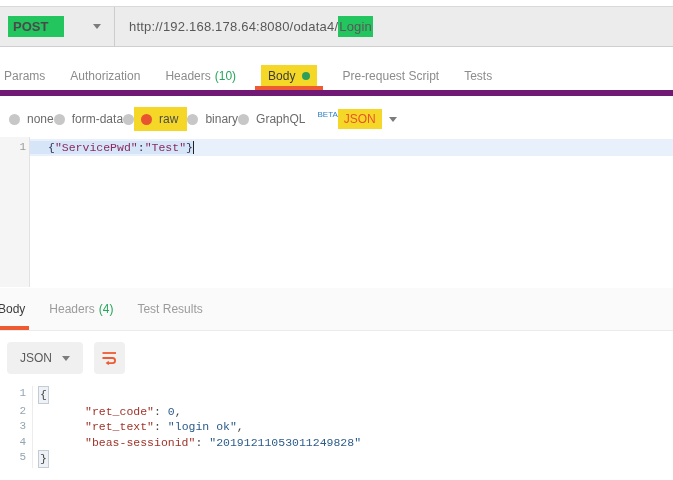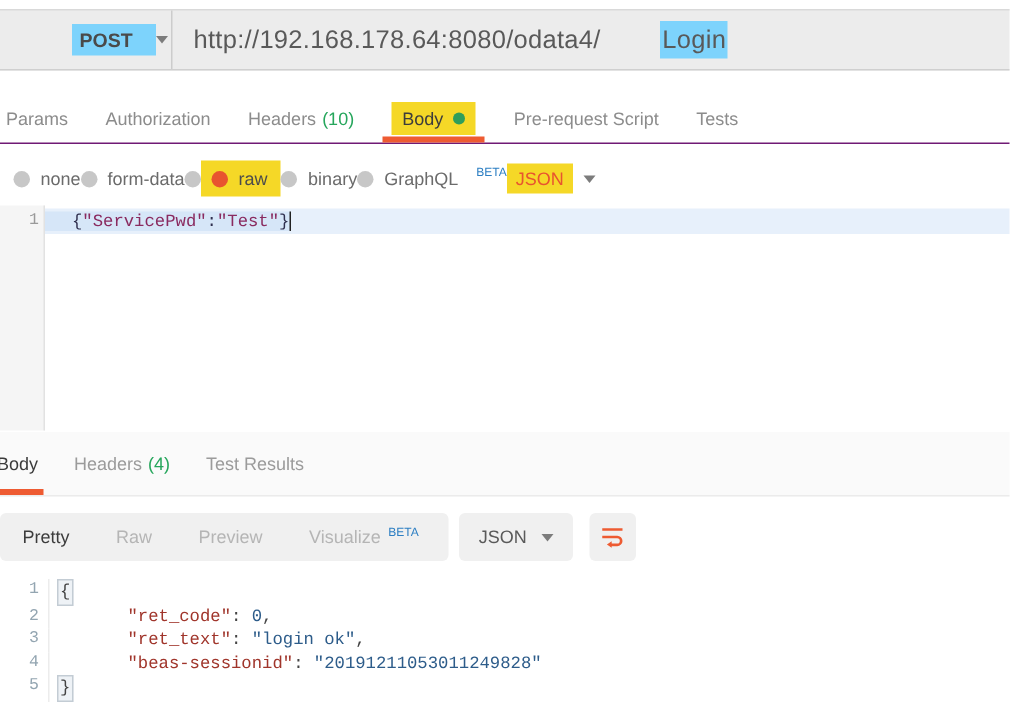--- a/index.html
+++ b/index.html
@@ -4,21 +4,21 @@
 <style>
   * { box-sizing: border-box; margin: 0; padding: 0; }
   html,body { width: 673px; height: 480px; }
   body {
     font-family: "Liberation Sans", sans-serif;
     background: #ffffff;
     position: relative;
     overflow: hidden;
     color: #4a4a4a;
   }
-  .hl { background: #7dd3fc; margin-left: 40px; }
+  .hl { background: #22c55e; }
 
   
   .topbar {
     position: absolute; top: 6px; left: 0; width: 673px; height: 41px;
     background: #ececec;
     border-top: 1px solid #d9d9d9; border-bottom: 1px solid #cfcfcf;
     display: flex; align-items: center;
   }
   .method-box {
     width: 115px; height: 100%;
@@ -26,27 +26,27 @@
     padding: 0 13px 0 8px;
     border-right: 1px solid #cccccc;
     cursor: pointer;
   }
   .method-label { font-size: 13px; font-weight: 600; color: #4a4a4a; padding: 3px 16px 3px 5px; }
   .caret-down {
     width: 0; height: 0;
     border-left: 4px solid transparent; border-right: 4px solid transparent;
     border-top: 5px solid #7c7c7c;
   }
-  .url-field { flex: 1; padding-left: 14px; font-size: 17px; color: #595959; letter-spacing: .2px; }
+  .url-field { flex: 1; padding-left: 14px; font-size: 13px; color: #595959; letter-spacing: .2px; }
   .url-field .hl { padding: 3px 1px; }
 
   
   .req-tabs {
     position: absolute; top: 62px; left: 0; width: 673px; height: 34px;
-    border-bottom: 1px solid #701a75;
+    border-bottom: 6px solid #701a75;
     display: flex; align-items: stretch; gap: 25px;
     padding-left: 4px;
     font-size: 12px; color: #8c8c8c;
   }
   .rtab { position: relative; display: flex; align-items: center; gap: 4px; cursor: pointer; white-space: nowrap; }
   .rtab .count { color: #26a65c; }
   .rtab.active { color: #3c3c3c; }
   .rtab.active .tab-label-wrap { background: #f5d827; padding: 4px 7px; display: flex; align-items: center; gap: 7px; }
   .rtab.active::after {
     content: ""; position: absolute; left: -6px; right: -6px; bottom: 0; height: 4px;
@@ -231,26 +231,20 @@
   <div class="rtab">
     <span>Headers</span>
     <span class="count">(4)</span>
   </div>
   <div class="rtab">
     <span>Test Results</span>
   </div>
 </div>
 
 <div class="resp-toolbar">
-  <div class="seg">
-    <span class="vtab active">Pretty</span>
-    <span class="vtab">Raw</span>
-    <span class="vtab">Preview</span>
-    <span class="vtab"><span>Visualize</span><span class="beta">BETA</span></span>
-  </div>
   <div class="fmt-box">
     <span>JSON</span>
     <span class="caret-down"></span>
   </div>
   <div class="wrap-btn">
     <svg width="17" height="16" viewBox="0 0 17 16">
       <path d="M1.5 3 H15" stroke="#ee5b32" stroke-width="1.8" fill="none"></path>
       <path d="M1.5 8 H11.5 a2.6 2.6 0 0 1 0 5.2 H7" stroke="#ee5b32" stroke-width="1.8" fill="none"></path>
       <polygon points="7.8,8.4 4.6,10.6 7.8,12.8" transform="translate(0,2.4)" fill="#ee5b32"></polygon>
     </svg>

